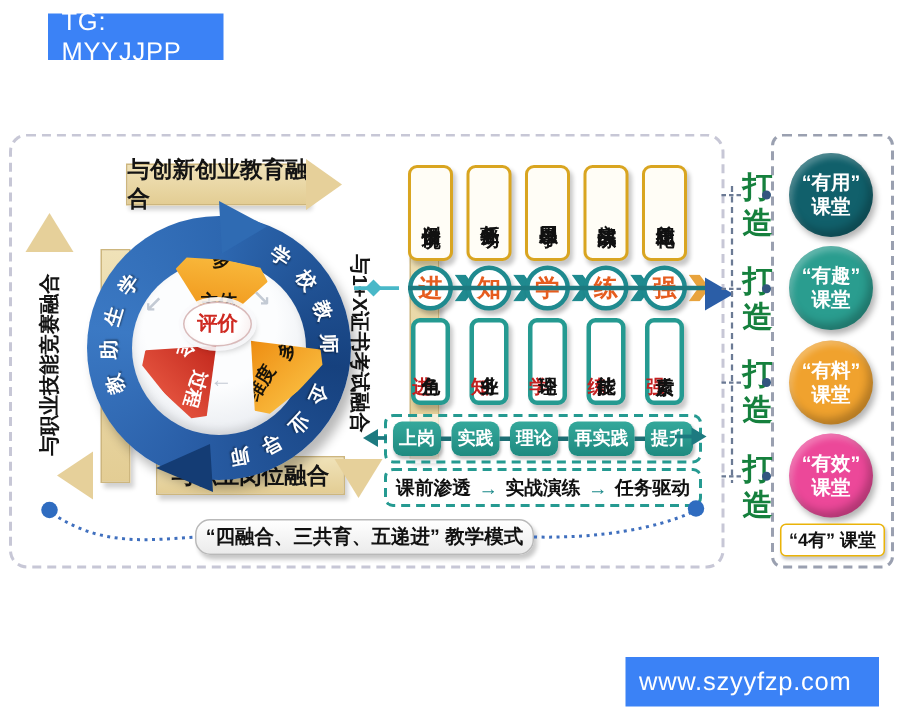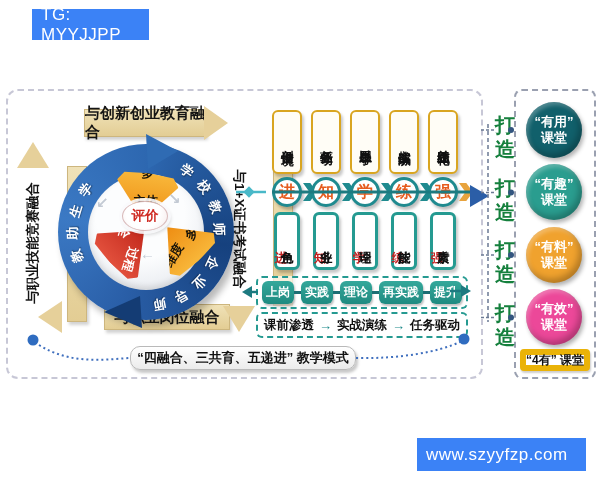--- a/index.html
+++ b/index.html
@@ -100,21 +100,21 @@
                  font-weight:bold; font-size:13px; color:#111; }
 
   
   .build { position:absolute; left:495px; width:18px; font-weight:bold; font-size:20px; color:#15803d;
            word-break:break-all; line-height:1.2; text-align:center; }
   .classroom { position:absolute; left:526px; width:56px; height:56px; border-radius:50%;
                display:flex; flex-direction:column; align-items:center; justify-content:center;
                color:#ffffff; font-weight:bold; font-size:13px; line-height:1.2;
                box-shadow:inset -3px -4px 6px rgba(0,0,0,.25), 2px 3px 4px rgba(0,0,0,.3), inset 2px 3px 4px rgba(255,255,255,.28); }
   #four-you { position:absolute; left:520px; top:349px; width:70px; height:22px; background:#ffffff;
-              border:6px solid #eab308; border-radius:4px; box-shadow:1px 2px 2px rgba(0,0,0,.2);
+              border:1px solid #eab308; border-radius:4px; box-shadow:1px 2px 2px rgba(0,0,0,.2);
               display:flex; align-items:center; justify-content:center; font-weight:bold; font-size:12px; color:#111; }
 
   #connectors { position:absolute; left:0; top:0; pointer-events:none; }
 </style>
 </head>
 <body>
 
 <div id="stage">
 
   <div id="wm-top" class="gray-box">TG: MYYJJPP</div>

